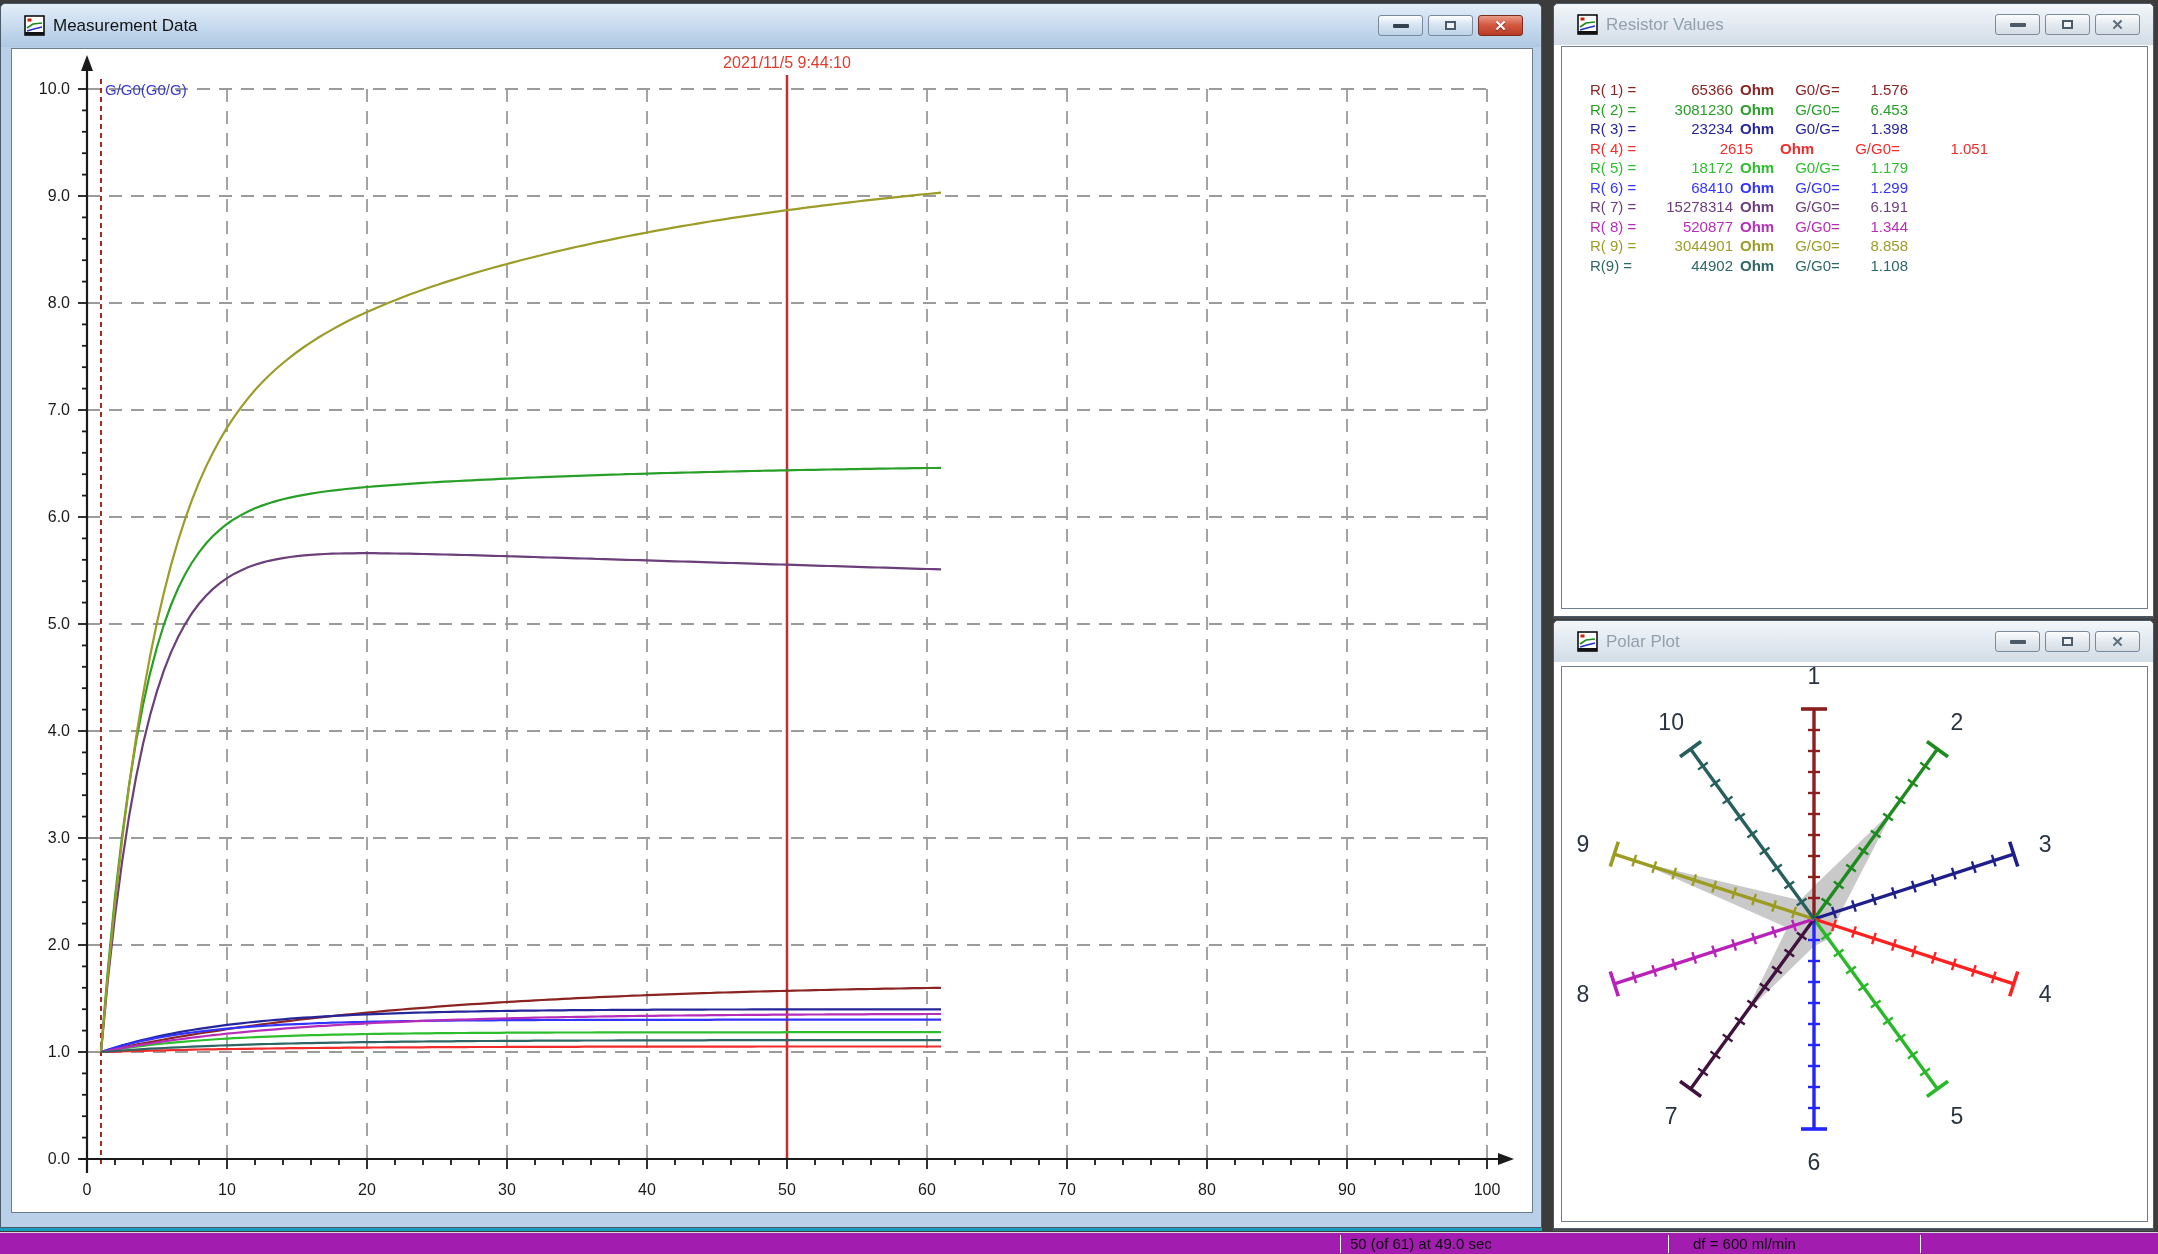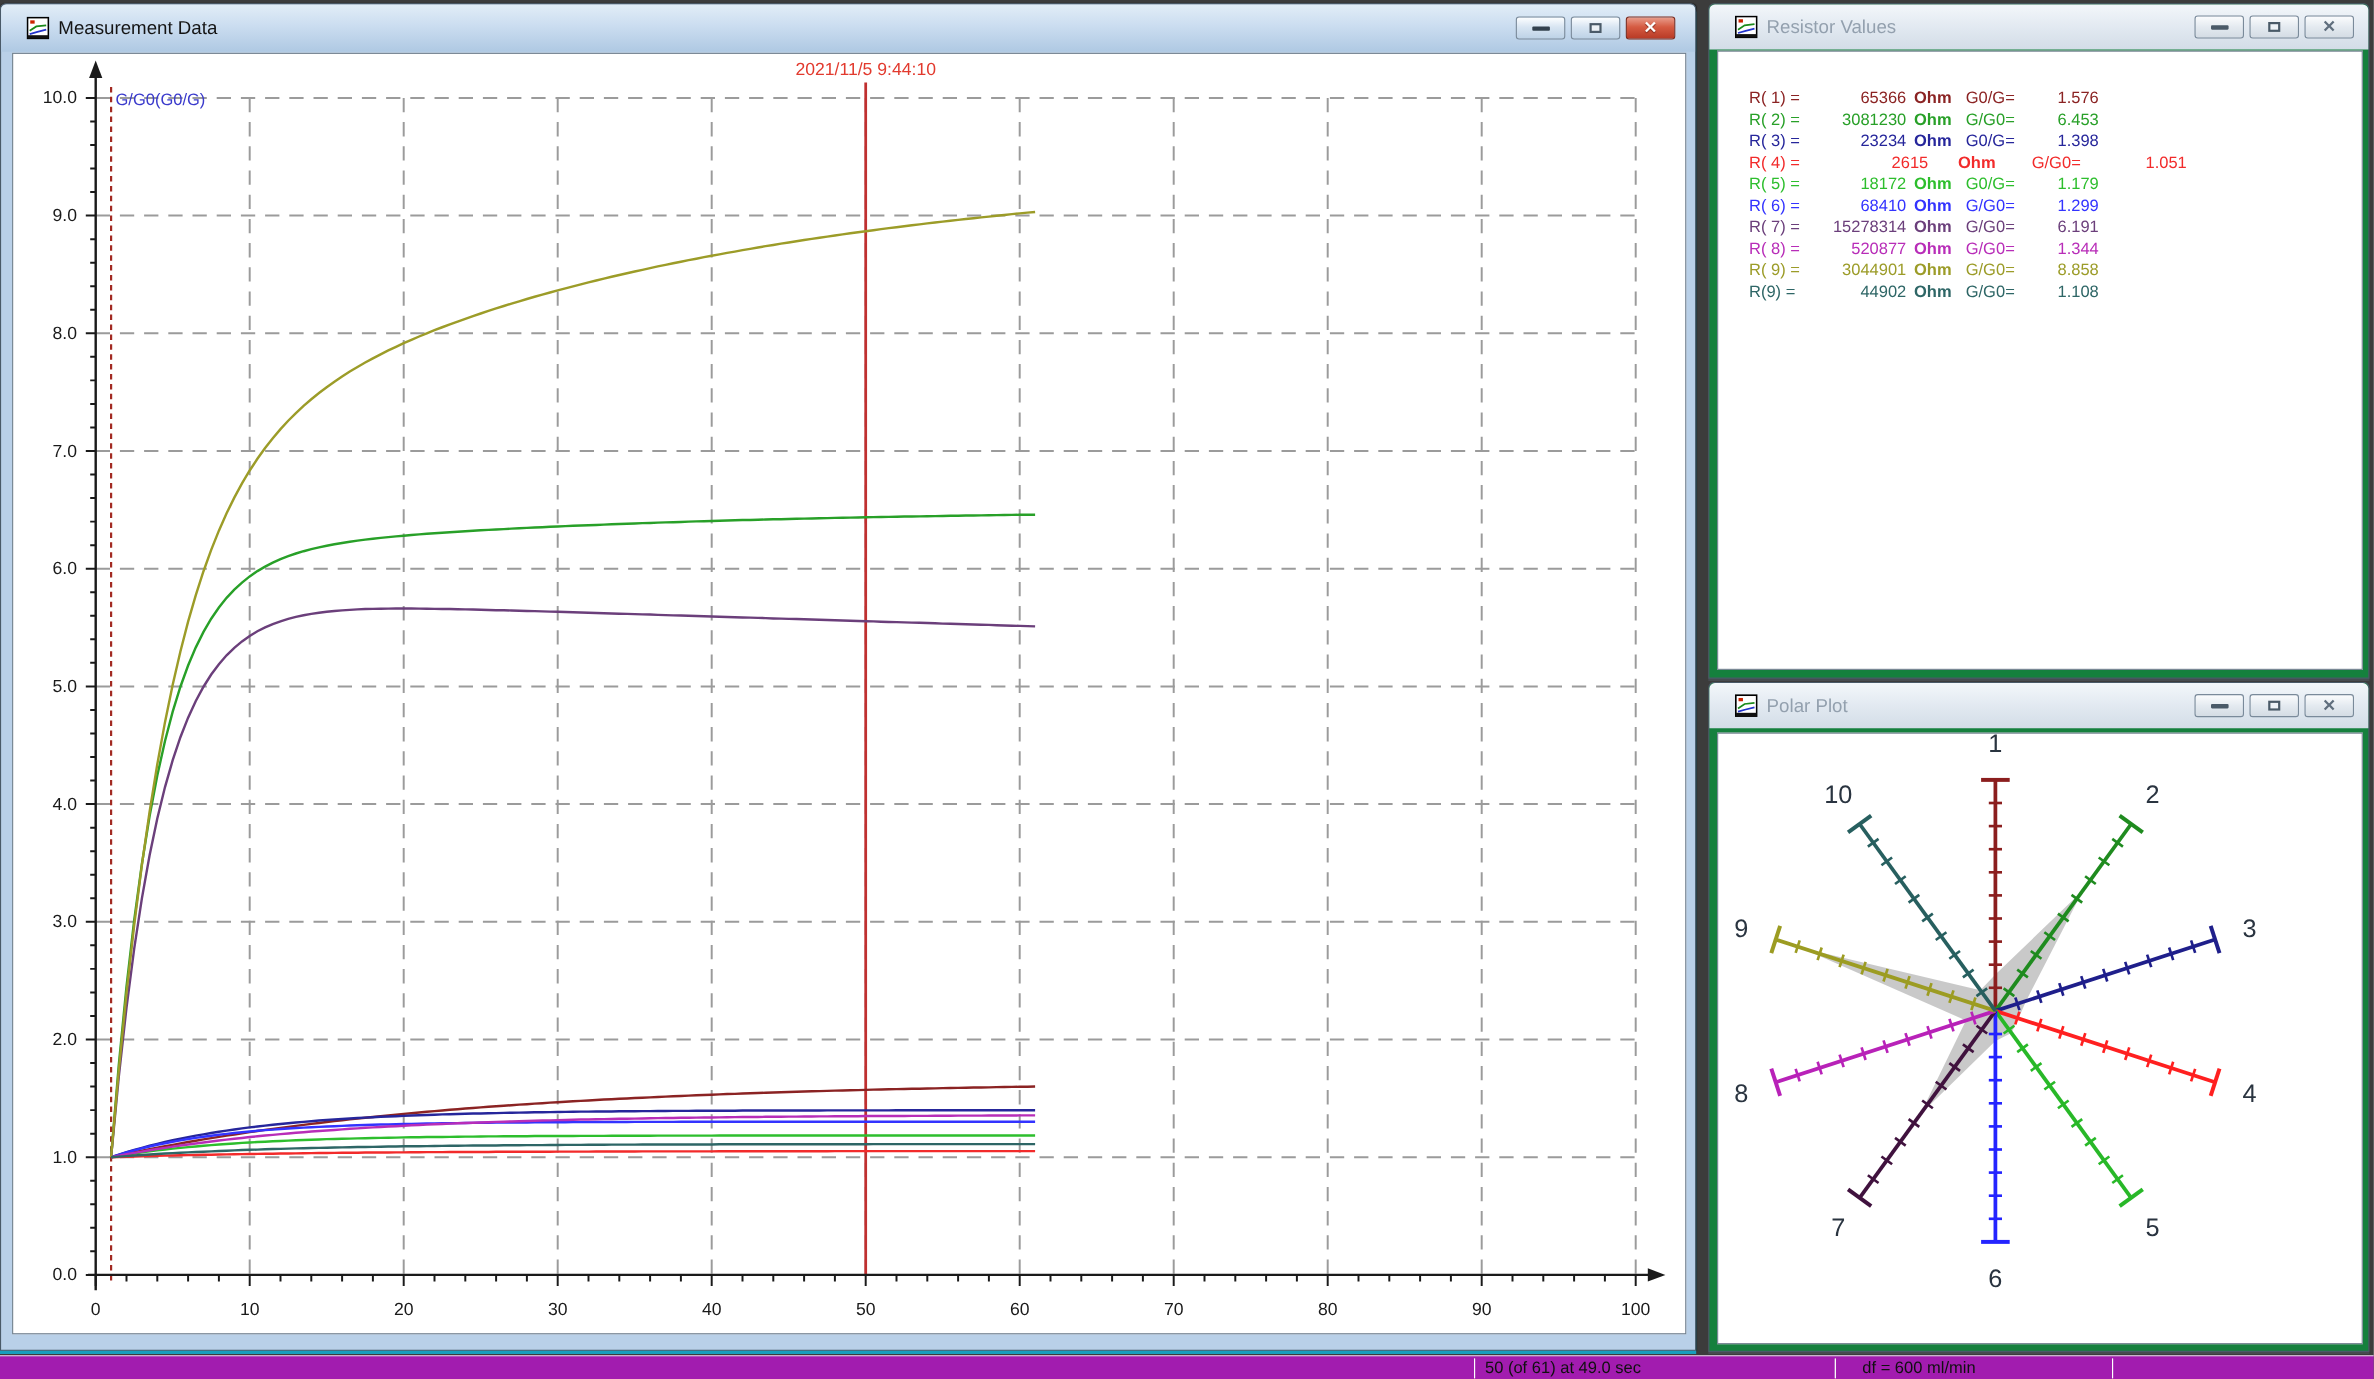--- a/index.html
+++ b/index.html
@@ -1,21 +1,21 @@
 <!DOCTYPE html>
 <html><head>
 <meta charset="utf-8">
 <style>
   * { margin:0; padding:0; box-sizing:border-box; }
   html,body { width:2158px; height:1254px; overflow:hidden; }
   body { background:#3C3C3C; font-family:"Liberation Sans", sans-serif; position:relative; }
 
   .window { position:absolute; border:1px solid #4A5A68; border-radius:5px 5px 0 0; }
   .window.active  { background:#B9D0E8; box-shadow:0 3px 0 rgba(23,162,196,.95), 0 0 1px #222; }
-  .window.inactive{ background:#15803d; box-shadow:0 2px 0 rgba(80,88,96,.55); }
+  .window.inactive{ background:#ffffff; box-shadow:0 2px 0 rgba(80,88,96,.55); }
 
   .titlebar { display:flex; align-items:center; padding-left:23px; }
   .window.active   .titlebar { height:43px; background:linear-gradient(180deg,#E2EDF7 0%,#CBDDF0 45%,#AFC9E3 100%); border-radius:5px 5px 0 0; }
   .window.inactive .titlebar { height:41px; background:linear-gradient(180deg,#F3F7FA 0%,#E2E9F1 50%,#D3DDE7 100%); border-radius:5px 5px 0 0; }
   .title-text { font-size:17px; margin-left:8px; }
   .window.active   .title-text { color:#141414; }
   .window.inactive .title-text { color:#93A0AE; }
 
   .win-icon { width:21px; height:21px; flex:0 0 auto; }
 
@@ -38,21 +38,21 @@
   #win-measure .client { left:10px; top:44px; width:1522px; height:1165px; }
 
   
   #win-resistor { left:1553px; top:3px; width:601px; height:614px; }
   #win-resistor .client { left:7px; top:42px; width:587px; height:563px; overflow:hidden; }
   #resistor-list { padding-top:33px; padding-left:28px; }
   .res-row { display:flex; height:19.5px; align-items:center; font-size:15px; white-space:pre; }
   .res-label { width:50px; }
   .res-ohm   { width:93px; text-align:right; }
   .res-unit  { width:45px; padding-left:7px;font-weight:bold; }
-  .res-ratio-label { width:70px; padding-left:9px; }
+  .res-ratio-label { width:70px; padding-left:9px;text-align:center; }
   .res-ratio { width:60px; text-align:right; }
 
   
   #win-polar { left:1553px; top:620px; width:601px; height:609px; }
   #win-polar .client { left:7px; top:45px; width:587px; height:556px; }
 
   
   #status-bar { position:absolute; left:0; top:1232px; width:2158px; height:22px; background:#a21caf; border-top:1px solid #D8D8D8; }
   .status-sep { position:absolute; top:2px; height:18px; width:1px; background:#C6C6C6; border-right:1px solid #FFFFFF; }
   .status-text { position:absolute; top:2px; font-size:15px; color:#101010; }

